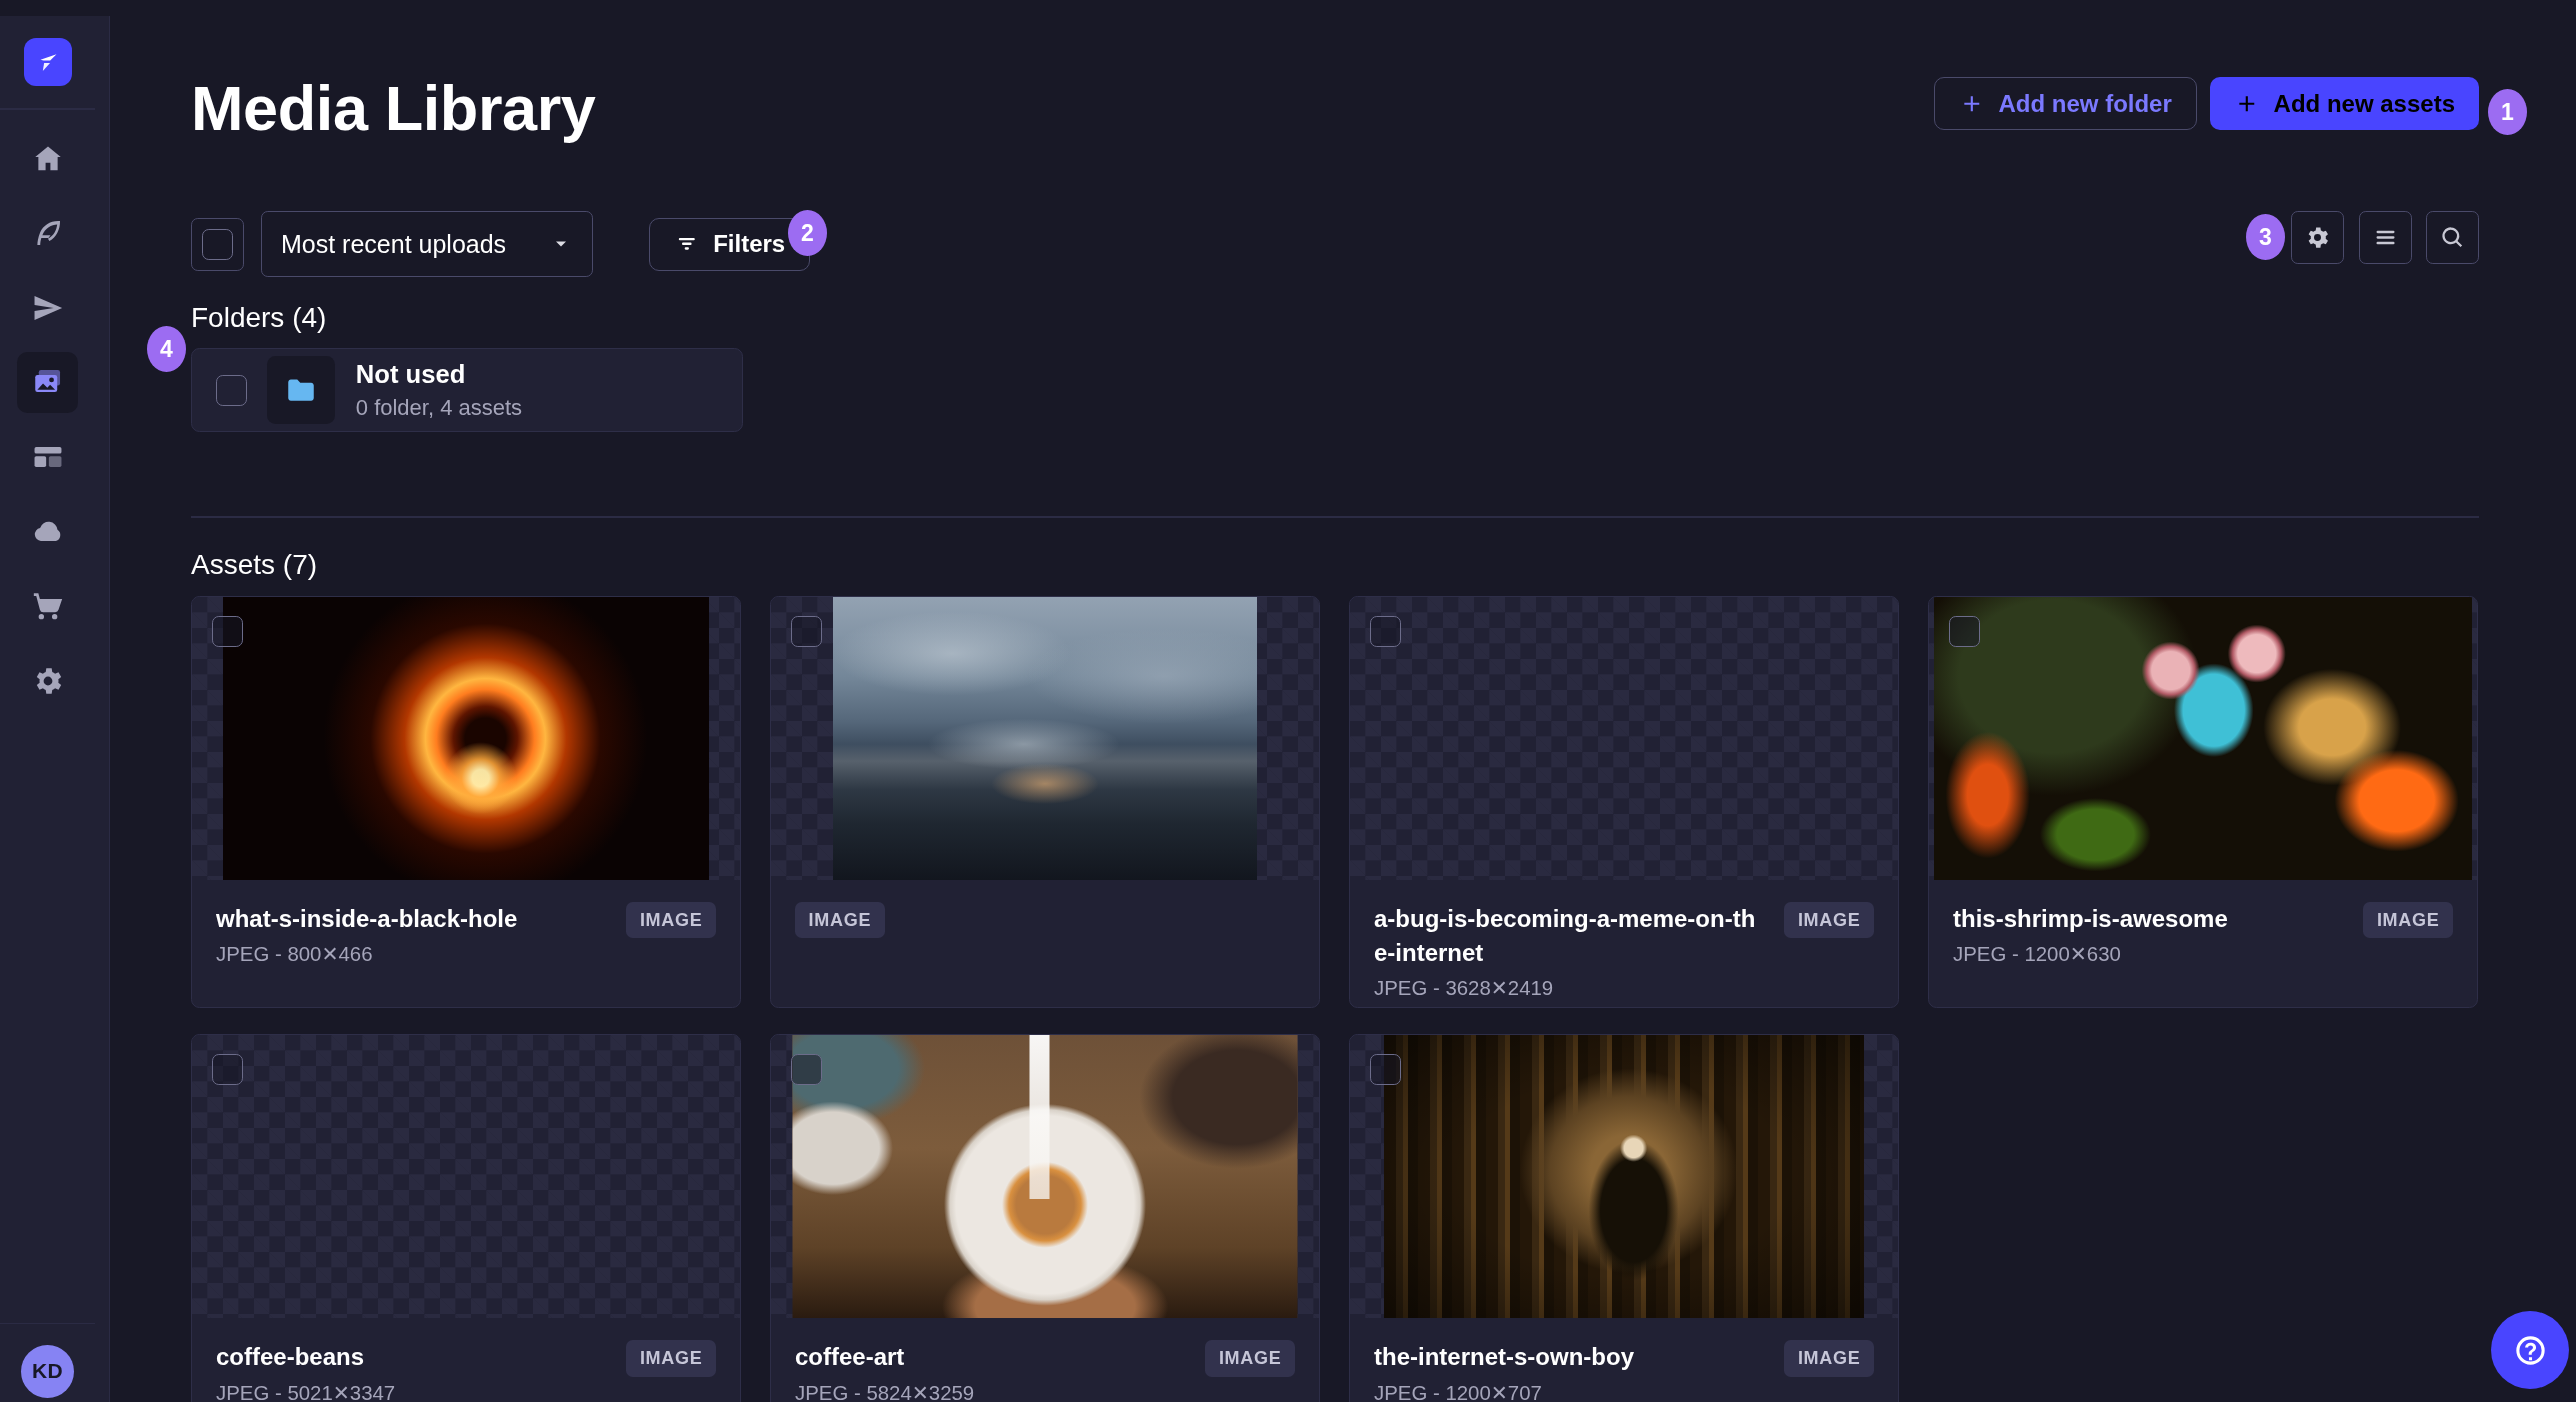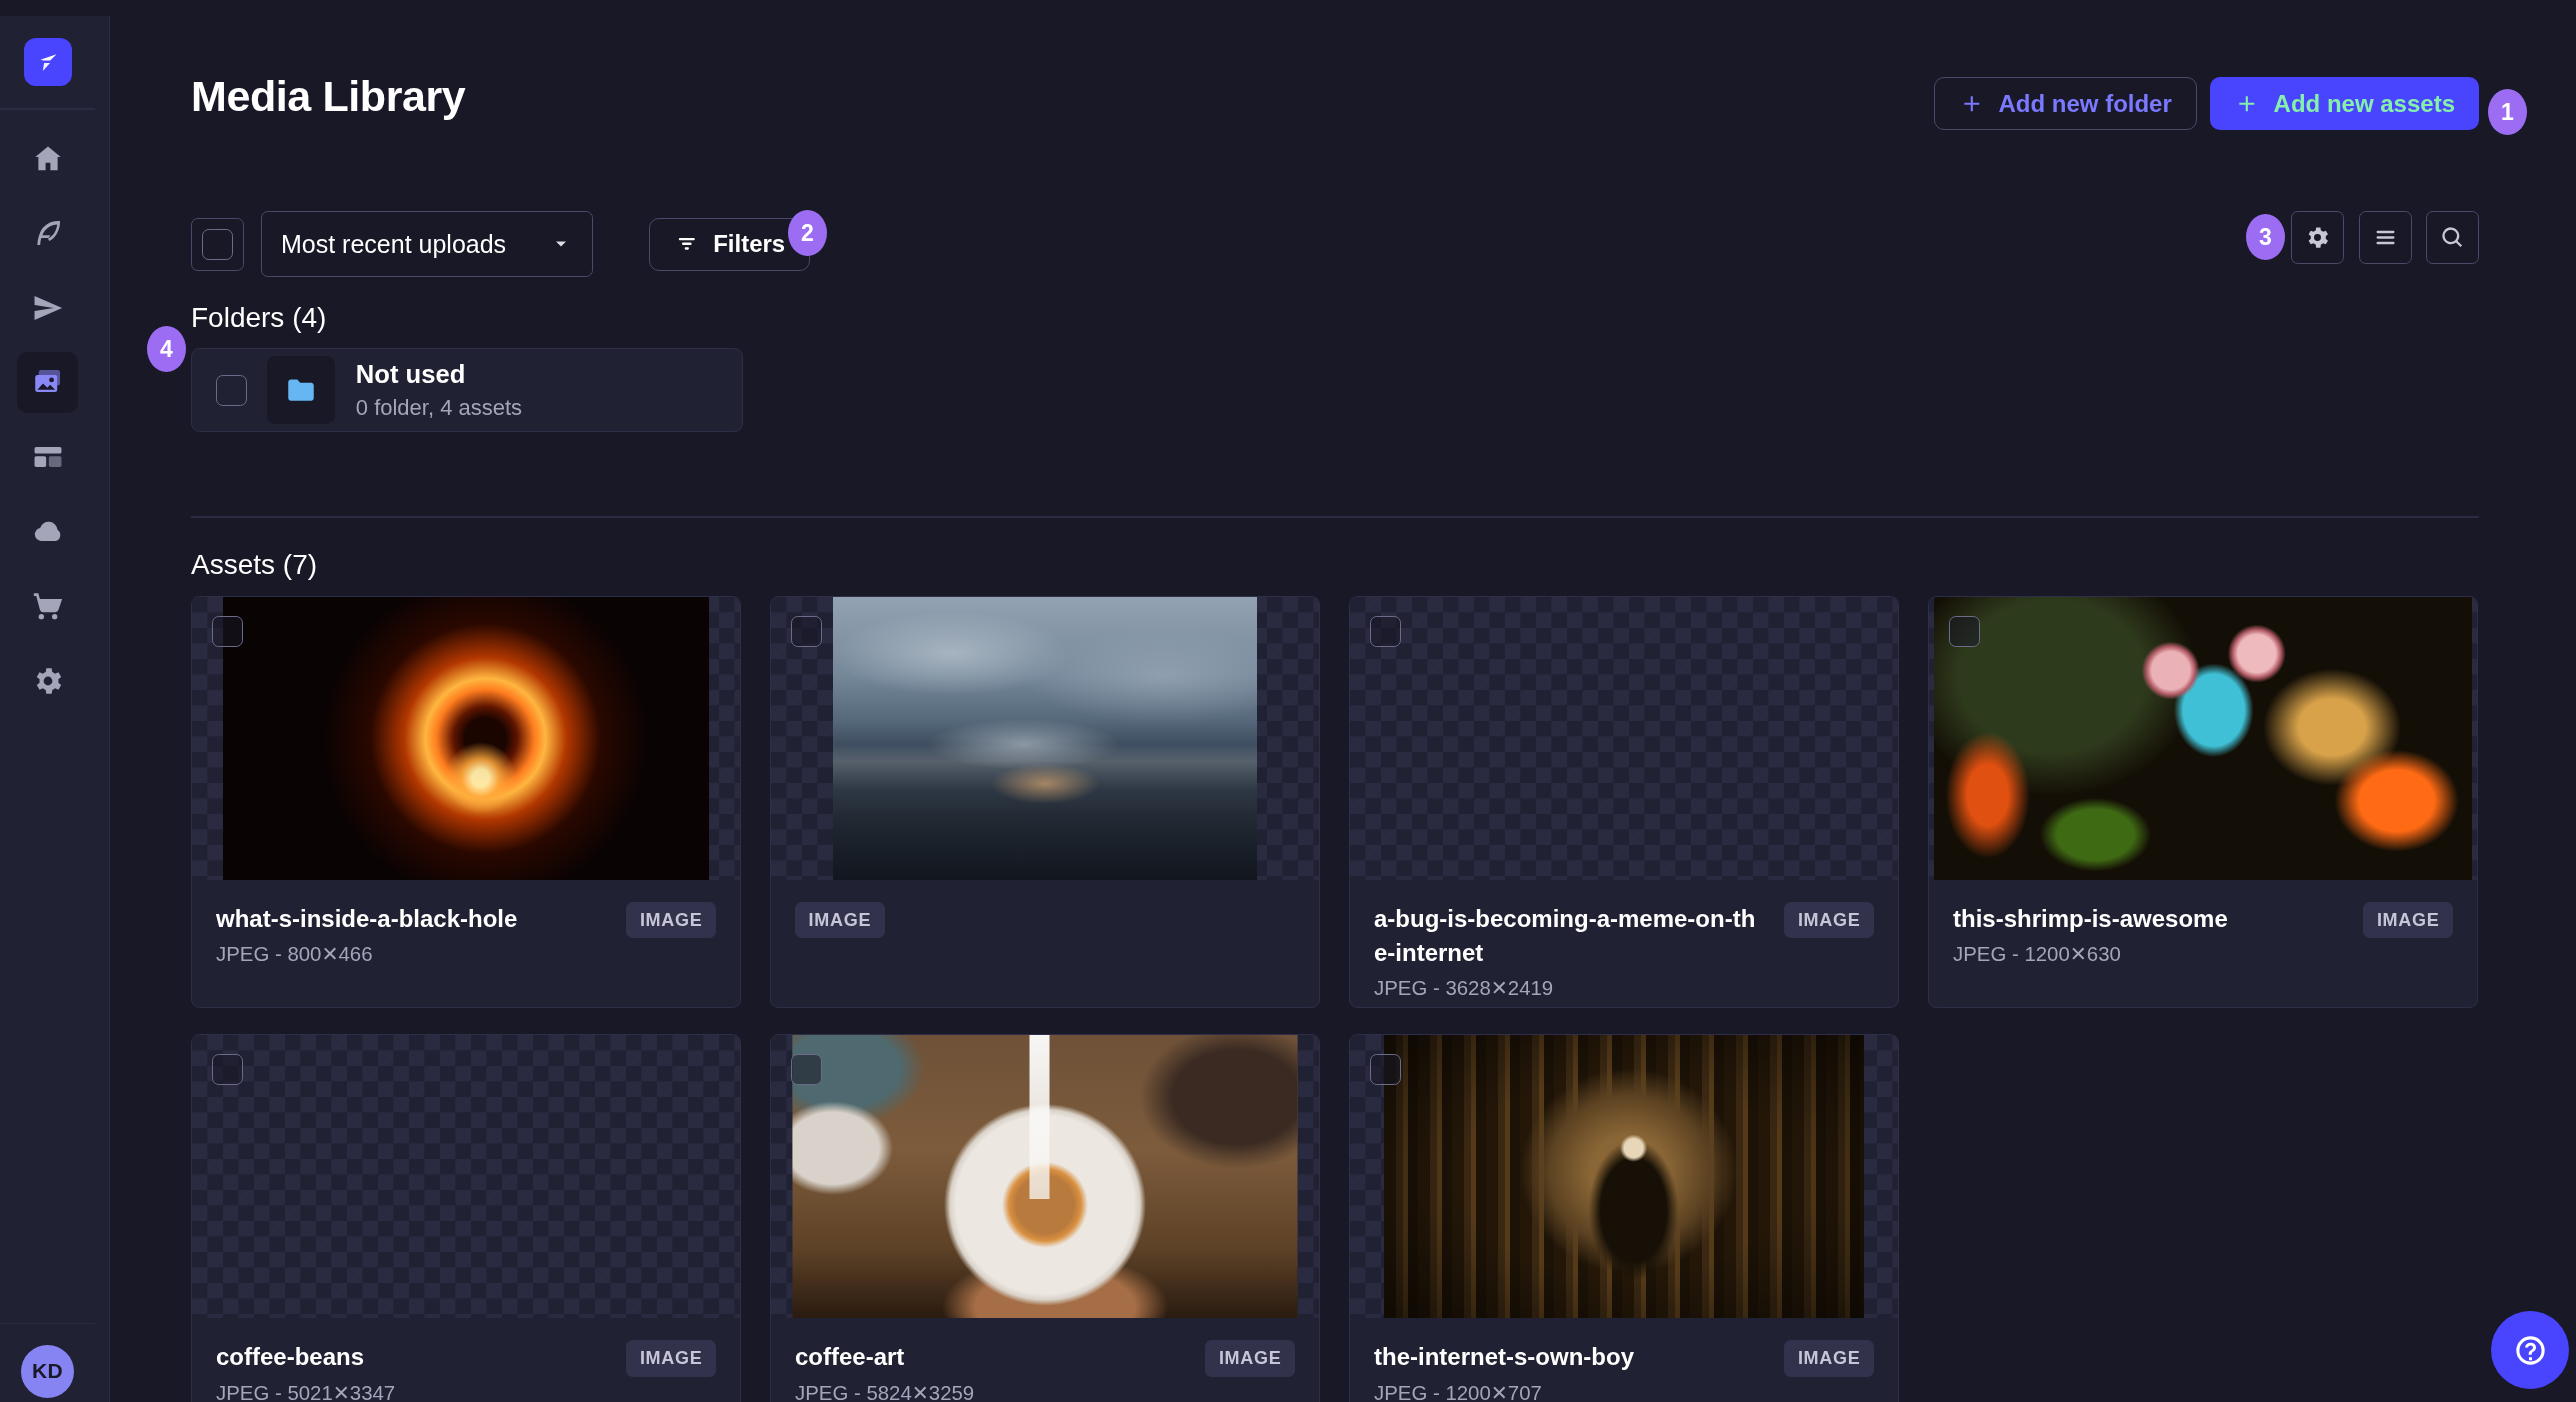--- a/index.html
+++ b/index.html
@@ -15,26 +15,26 @@
   .sb-nav{position:absolute;left:0;top:112px;width:95px;display:flex;flex-direction:column;align-items:center;gap:13.6px;}
   .sb-item{width:61px;height:61px;border-radius:10.2px;display:flex;align-items:center;justify-content:center;color:#a5a5ba;--cut:#212134;}
   .sb-item.active{background:#181826;color:#8a88f7;--cut:#181826;}
   .sb-item .icn{width:34px;height:34px;}
   .sb-bottom{position:absolute;left:0;bottom:0;width:95px;height:95px;border-top:1.7px solid #2b2b44;display:flex;align-items:center;justify-content:center;}
   .avatar{width:53px;height:53px;border-radius:50%;background:#8683f3;color:#181826;font-size:21px;font-weight:700;display:flex;align-items:center;justify-content:center;letter-spacing:0.4px;}
 
   .icn{display:block;fill:currentColor;}
 
   
-  .page-title{position:absolute;left:191px;top:72px;font-size:43px;font-weight:700;color:#fff;letter-spacing:-0.4px;}
+  .page-title{position:absolute;left:191px;top:72px;font-size:63px;font-weight:700;color:#fff;letter-spacing:-0.4px;}
   .header-actions{position:absolute;right:97px;top:77px;display:flex;gap:13.6px;}
   .btn{height:53px;border-radius:10px;display:flex;align-items:center;gap:13.6px;font-size:24px;font-weight:600;padding:0 24px;}
   .btn .icn{width:25.6px;height:25.6px;}
   .btn-outline{border:1.7px solid #4a4a6a;color:#7b79ff;background:transparent;}
-  .btn-primary{background:#4945ff;color:#86efac;}
+  .btn-primary{background:#4945ff;color:#000000;}
 
   
   .toolbar{position:absolute;left:191px;top:211px;display:flex;gap:17px;align-items:center;}
   .sq-btn{width:53px;height:53px;border:1.7px solid #4a4a6a;border-radius:6.8px;display:flex;align-items:center;justify-content:center;color:#c8c8d4;background:transparent;}
   .sq-btn .icn{width:27px;height:27px;}
   .cbx{display:inline-block;width:31px;height:31px;border:1.7px solid #6c6c8a;border-radius:6.8px;background:transparent;}
   .select{height:66px;width:332px;border:1.7px solid #4a4a6a;border-radius:6.8px;display:flex;align-items:center;justify-content:space-between;padding:0 19px;color:#fff;font-size:25px;background:transparent;}
   .select .icn{width:24px;height:24px;color:#dcdce4;}
   .toolbar-right{position:absolute;right:97px;top:211px;display:flex;gap:14.5px;}
 

